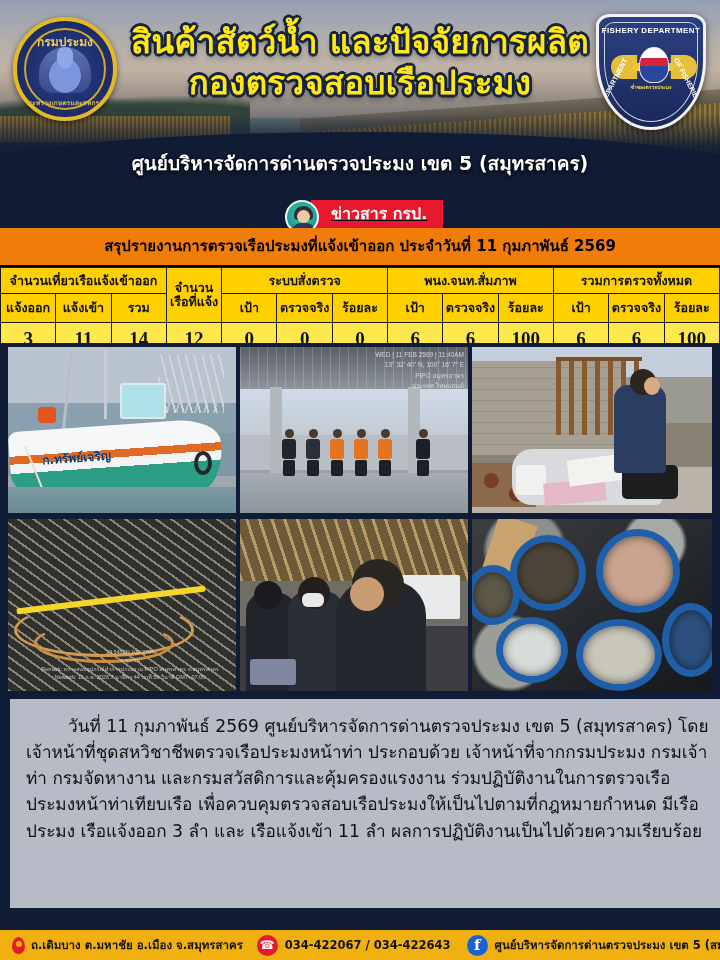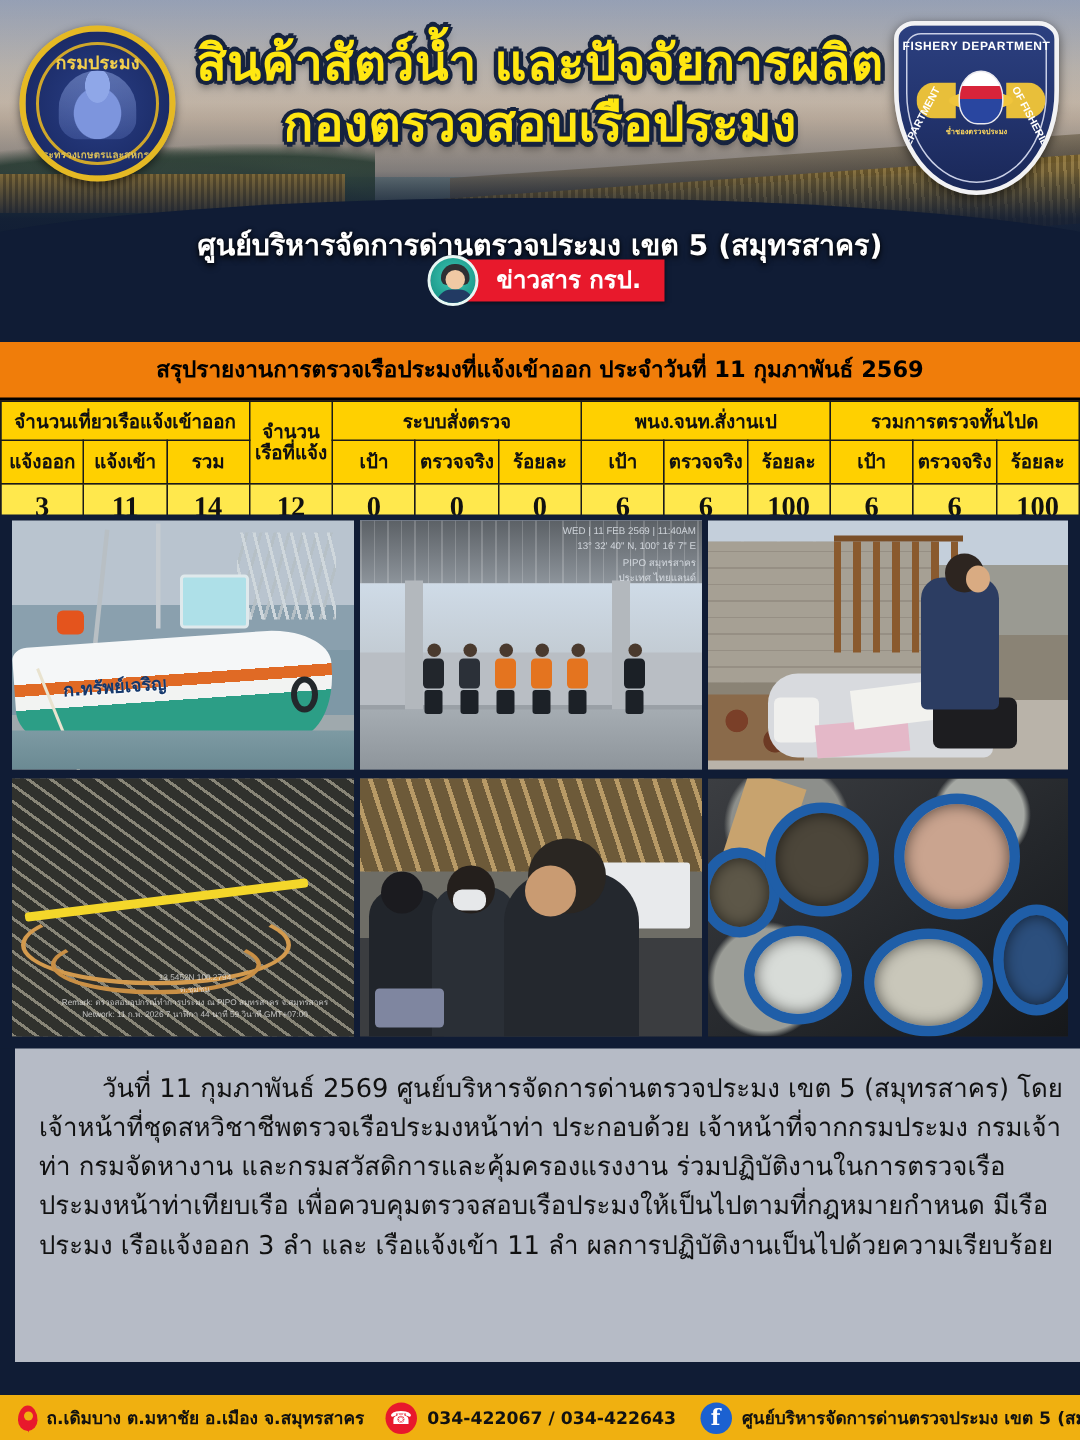--- a/index.html
+++ b/index.html
@@ -64,22 +64,22 @@
       0 4px 6px rgba(0,0,0,.55);
   }
   .subtitle {
     position:absolute; left:0; top:148px; width:720px; text-align:center; z-index:7;
     color:#ffffff; font-weight:700; font-size:19px;
     font-family:"DejaVu Sans","Liberation Sans",sans-serif;
     text-shadow: 0 2px 4px rgba(0,0,0,.8), 0 0 2px rgba(0,0,0,.9);
   }
 
   .news-badge {
-    position:absolute; left:285px; top:169px; z-index:8;
-    display:flex; align-items:center; height:36px;
+    position:absolute; left:285px; top:200px; z-index:8;
+    display:flex; height:36px;text-decoration:underline;
   }
   .news-avatar {
     width:34px; height:34px; border-radius:50%;
     background: radial-gradient(circle at 50% 42%, #3ec7b4 0%, #1f9d8e 70%, #157a6e 100%);
     border:2px solid #e8f7f4; position:relative; overflow:hidden; flex:0 0 auto; z-index:2;
   }
   .av-hair{position:absolute;left:7px;top:4px;width:19px;height:14px;background:#2f2f33;border-radius:9px 9px 4px 4px;}
   .av-face{position:absolute;left:10px;top:8px;width:13px;height:13px;background:#f0c9a4;border-radius:50%;}
   .av-body{position:absolute;left:4px;top:21px;width:25px;height:14px;background:#223a63;border-radius:10px 10px 0 0;}
   .news-label {
@@ -350,22 +350,22 @@
     <div class="tbl-title">สรุปรายงานการตรวจเรือประมงที่แจ้งเข้าออก  ประจำวันที่ 11 กุมภาพันธ์ 2569</div>
     <table>
       <thead>
         <tr>
           <th class="grp" colspan="3">จำนวนเที่ยวเรือแจ้งเข้าออก</th>
           <th class="grp" rowspan="2">
             <span>จำนวน</span><br>
             <span>เรือที่แจ้ง</span>
           </th>
           <th class="grp" colspan="3">ระบบสั่งตรวจ</th>
-          <th class="grp" colspan="3">พนง.จนท.สั่งานเป</th>
-          <th class="grp" colspan="3">รวมการตรวจทั้นไปด</th>
+          <th class="grp" colspan="3">พนง.จนท.สั่มภาพ</th>
+          <th class="grp" colspan="3">รวมการตรวจทั้งหมด</th>
         </tr>
         <tr>
           <th class="sub">แจ้งออก</th>
           <th class="sub">แจ้งเข้า</th>
           <th class="sub">รวม</th>
           <th class="sub">เป้า</th>
           <th class="sub">ตรวจจริง</th>
           <th class="sub">ร้อยละ</th>
           <th class="sub">เป้า</th>
           <th class="sub">ตรวจจริง</th>

